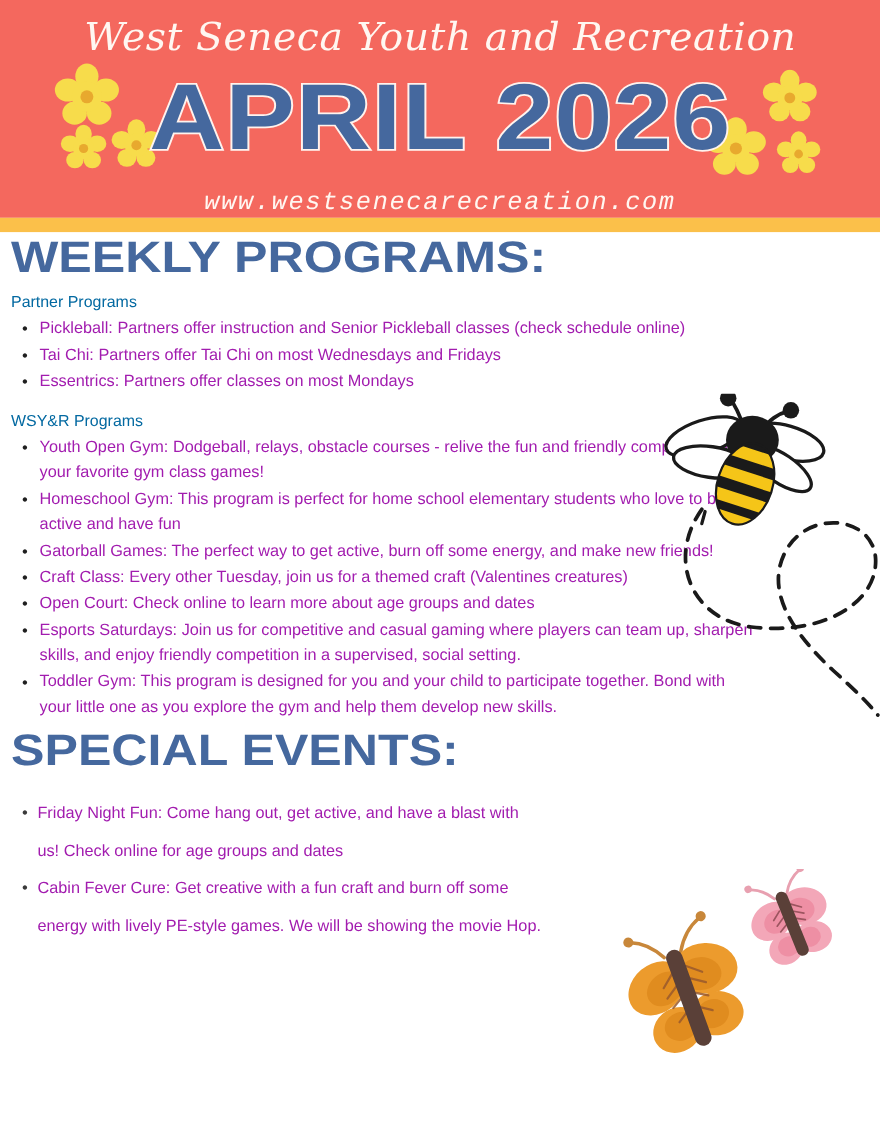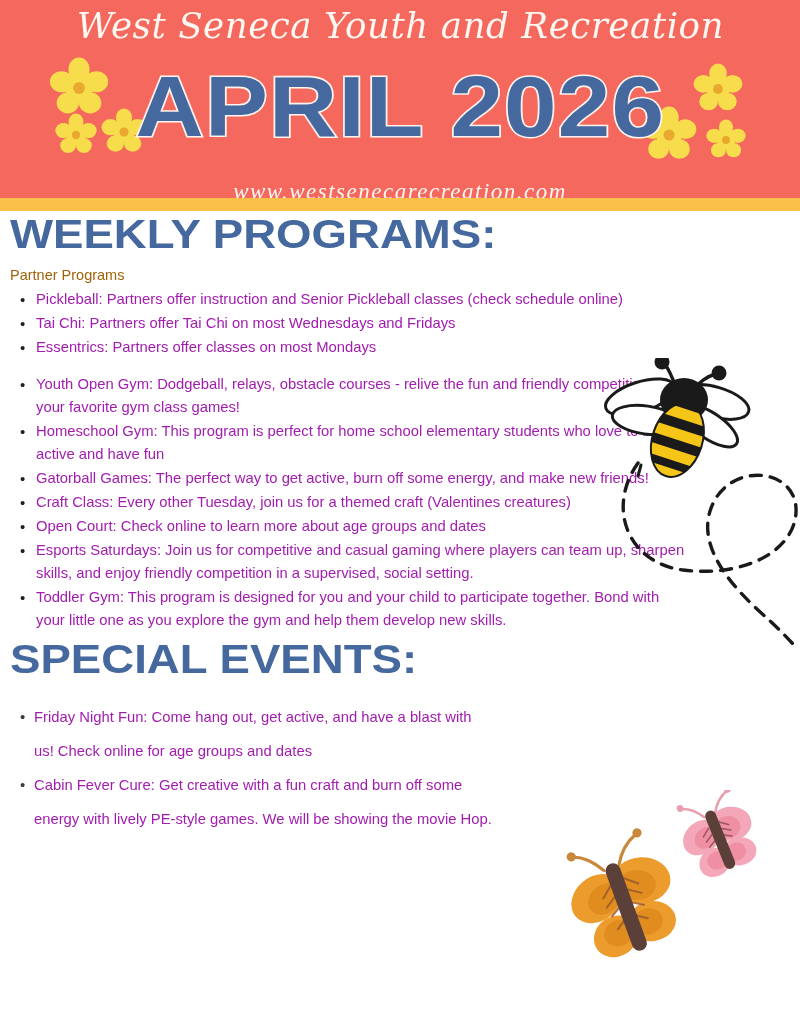--- a/index.html
+++ b/index.html
@@ -32,23 +32,22 @@
     height: 13px;
     background: #FBC04A;
   }
   .header-inner {
     position: absolute;
     left: 0; top: 0;
     width: 800px; height: 198px;
     display: flex;
     flex-direction: column;
     align-items: center;
-    justify-content: center;
+    justify-content: space-between;
     z-index: 4;
-    gap: 20px;
   }
   .org-name {
     margin-top: 14px;
     font-family: "DejaVu Serif", serif;
     font-style: italic;
     font-weight: 400;
     font-size: 35px;
     line-height: 40px;
     letter-spacing: 0.5px;
     color: #FFF7F1;
@@ -63,21 +62,21 @@
     line-height: 86px;
     letter-spacing: 1px;
     color: #45689E;
     -webkit-text-stroke: 3px #FFF3EE;
     paint-order: stroke fill;
     transform: scaleX(1.18) scaleY(1.06);
     white-space: nowrap;
   }
   .website {
     margin-top: 8px;
-    font-family: Liberation Serif, serif;
+    font-family: Liberation Mono, monospace;
     font-style: italic;
     font-weight: 400;
     font-size: 23px;
     line-height: 28px;
     letter-spacing: 1.5px;
     color: #FFF7F1;
     white-space: nowrap;
   }
 
   
@@ -100,21 +99,21 @@
     color: #45689E;
     letter-spacing: 0px;
     transform: scaleX(1.14);
     transform-origin: left center;
     margin: 0 0 0 10px;
     white-space: nowrap;
   }
   .subhead {
     font-size: 14.5px;
     line-height: 20px;
-    color: #a16207;
+    color: #0369a1;
     margin: 8px 0 3px 10px;
   }
   ul.bullets {
     margin: 0;
     padding: 0 0 0 34px;
     list-style: none;
   }
   ul.bullets li {
     position: relative;
     font-size: 14.8px;
@@ -306,20 +305,21 @@
   <h1 class="section-title">WEEKLY PROGRAMS:</h1>
 
   <div class="subhead">Partner Programs</div>
   <ul class="bullets narrow">
     <li>Pickleball: Partners offer instruction and Senior Pickleball classes (check schedule online)</li>
     <li>Tai Chi: Partners offer Tai Chi on most Wednesdays and Fridays</li>
     <li>Essentrics: Partners offer classes on most Mondays</li>
   </ul>
 
   <div class="wsyr-block">
+    <div class="subhead">WSY&amp;R Programs</div>
     <ul class="bullets narrow2">
       <li>Youth Open Gym: Dodgeball, relays, obstacle courses - relive the fun and friendly competition of your favorite gym class games!</li>
       <li>Homeschool Gym: This program is perfect for home school elementary students who love to be active and have fun</li>
       <li>Gatorball Games: The perfect way to get active, burn off some energy, and make new friends!</li>
       <li>Craft Class: Every other Tuesday, join us for a themed craft (Valentines creatures)</li>
       <li>Open Court: Check online to learn more about age groups and dates</li>
       <li>Esports Saturdays: Join us for competitive and casual gaming where players can team up, sharpen skills, and enjoy friendly competition in a supervised, social setting.</li>
       <li>Toddler Gym: This program is designed for you and your child to participate together. Bond with your little one as you explore the gym and help them develop new skills.</li>
     </ul>
   </div>

